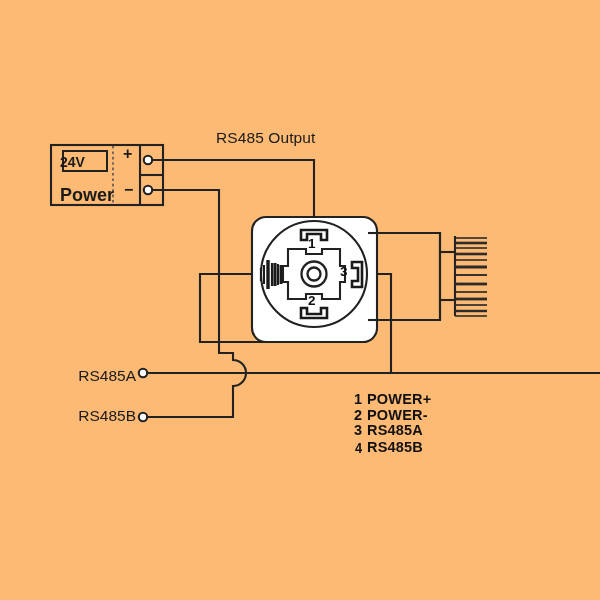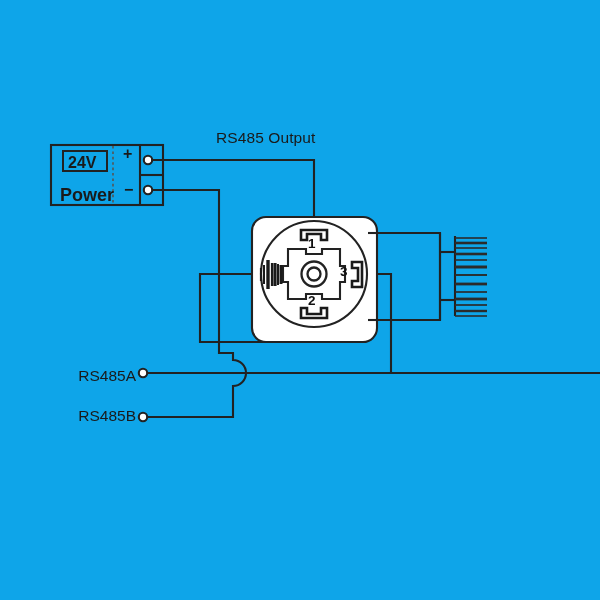--- a/index.html
+++ b/index.html
@@ -8,21 +8,21 @@
     padding: 0;
     background: #ffffff;
   }
   body {
     font-family: "Liberation Sans", sans-serif;
   }
   #stage {
     position: relative;
     width: 600px;
     height: 600px;
-    background: #0ea5e9;
+    background: #fdba74;
     overflow: hidden;
   }
   #diagram {
     position: absolute;
     left: 0;
     top: 0;
     width: 600px;
     height: 600px;
   }
   .lbl {
@@ -39,23 +39,23 @@
   }
   .lbl-side {
     font-size: 15.5px;
     left: 0px;
     text-align: right;
     width: 136px;
   }
   .lbl-rs485a { top: 368px; }
   .lbl-rs485b { top: 408px; }
   .lbl-24v {
-    left: 68px;
+    left: 60px;
     top: 155px;
-    font-size: 16px;
+    font-size: 14px;
     font-weight: bold;
   }
   .lbl-power {
     left: 60px;
     top: 186px;
     font-size: 18px;
     font-weight: bold;
   }
   .lbl-plus {
     left: 123px;
@@ -260,14 +260,28 @@
   <div class="lbl lbl-side lbl-rs485a">RS485A</div>
 
   <div class="lbl lbl-side lbl-rs485b">RS485B</div>
 
   <div class="pinnum pin1num">1</div>
 
   <div class="pinnum pin2num">2</div>
 
   <div class="pinnum pin3num">3</div>
 
+  <div class="legend">
+    <span class="legend-row">
+      <span class="legend-num">1</span><span>POWER+</span>
+    </span>
+    <span class="legend-row">
+      <span class="legend-num">2</span><span>POWER-</span>
+    </span>
+    <span class="legend-row">
+      <span class="legend-num">3</span><span>RS485A</span>
+    </span>
+    <span class="legend-row">
+      <span class="legend-num glyph4">4</span><span>RS485B</span>
+    </span>
+  </div>
 
 </div>
 
 </body></html>

